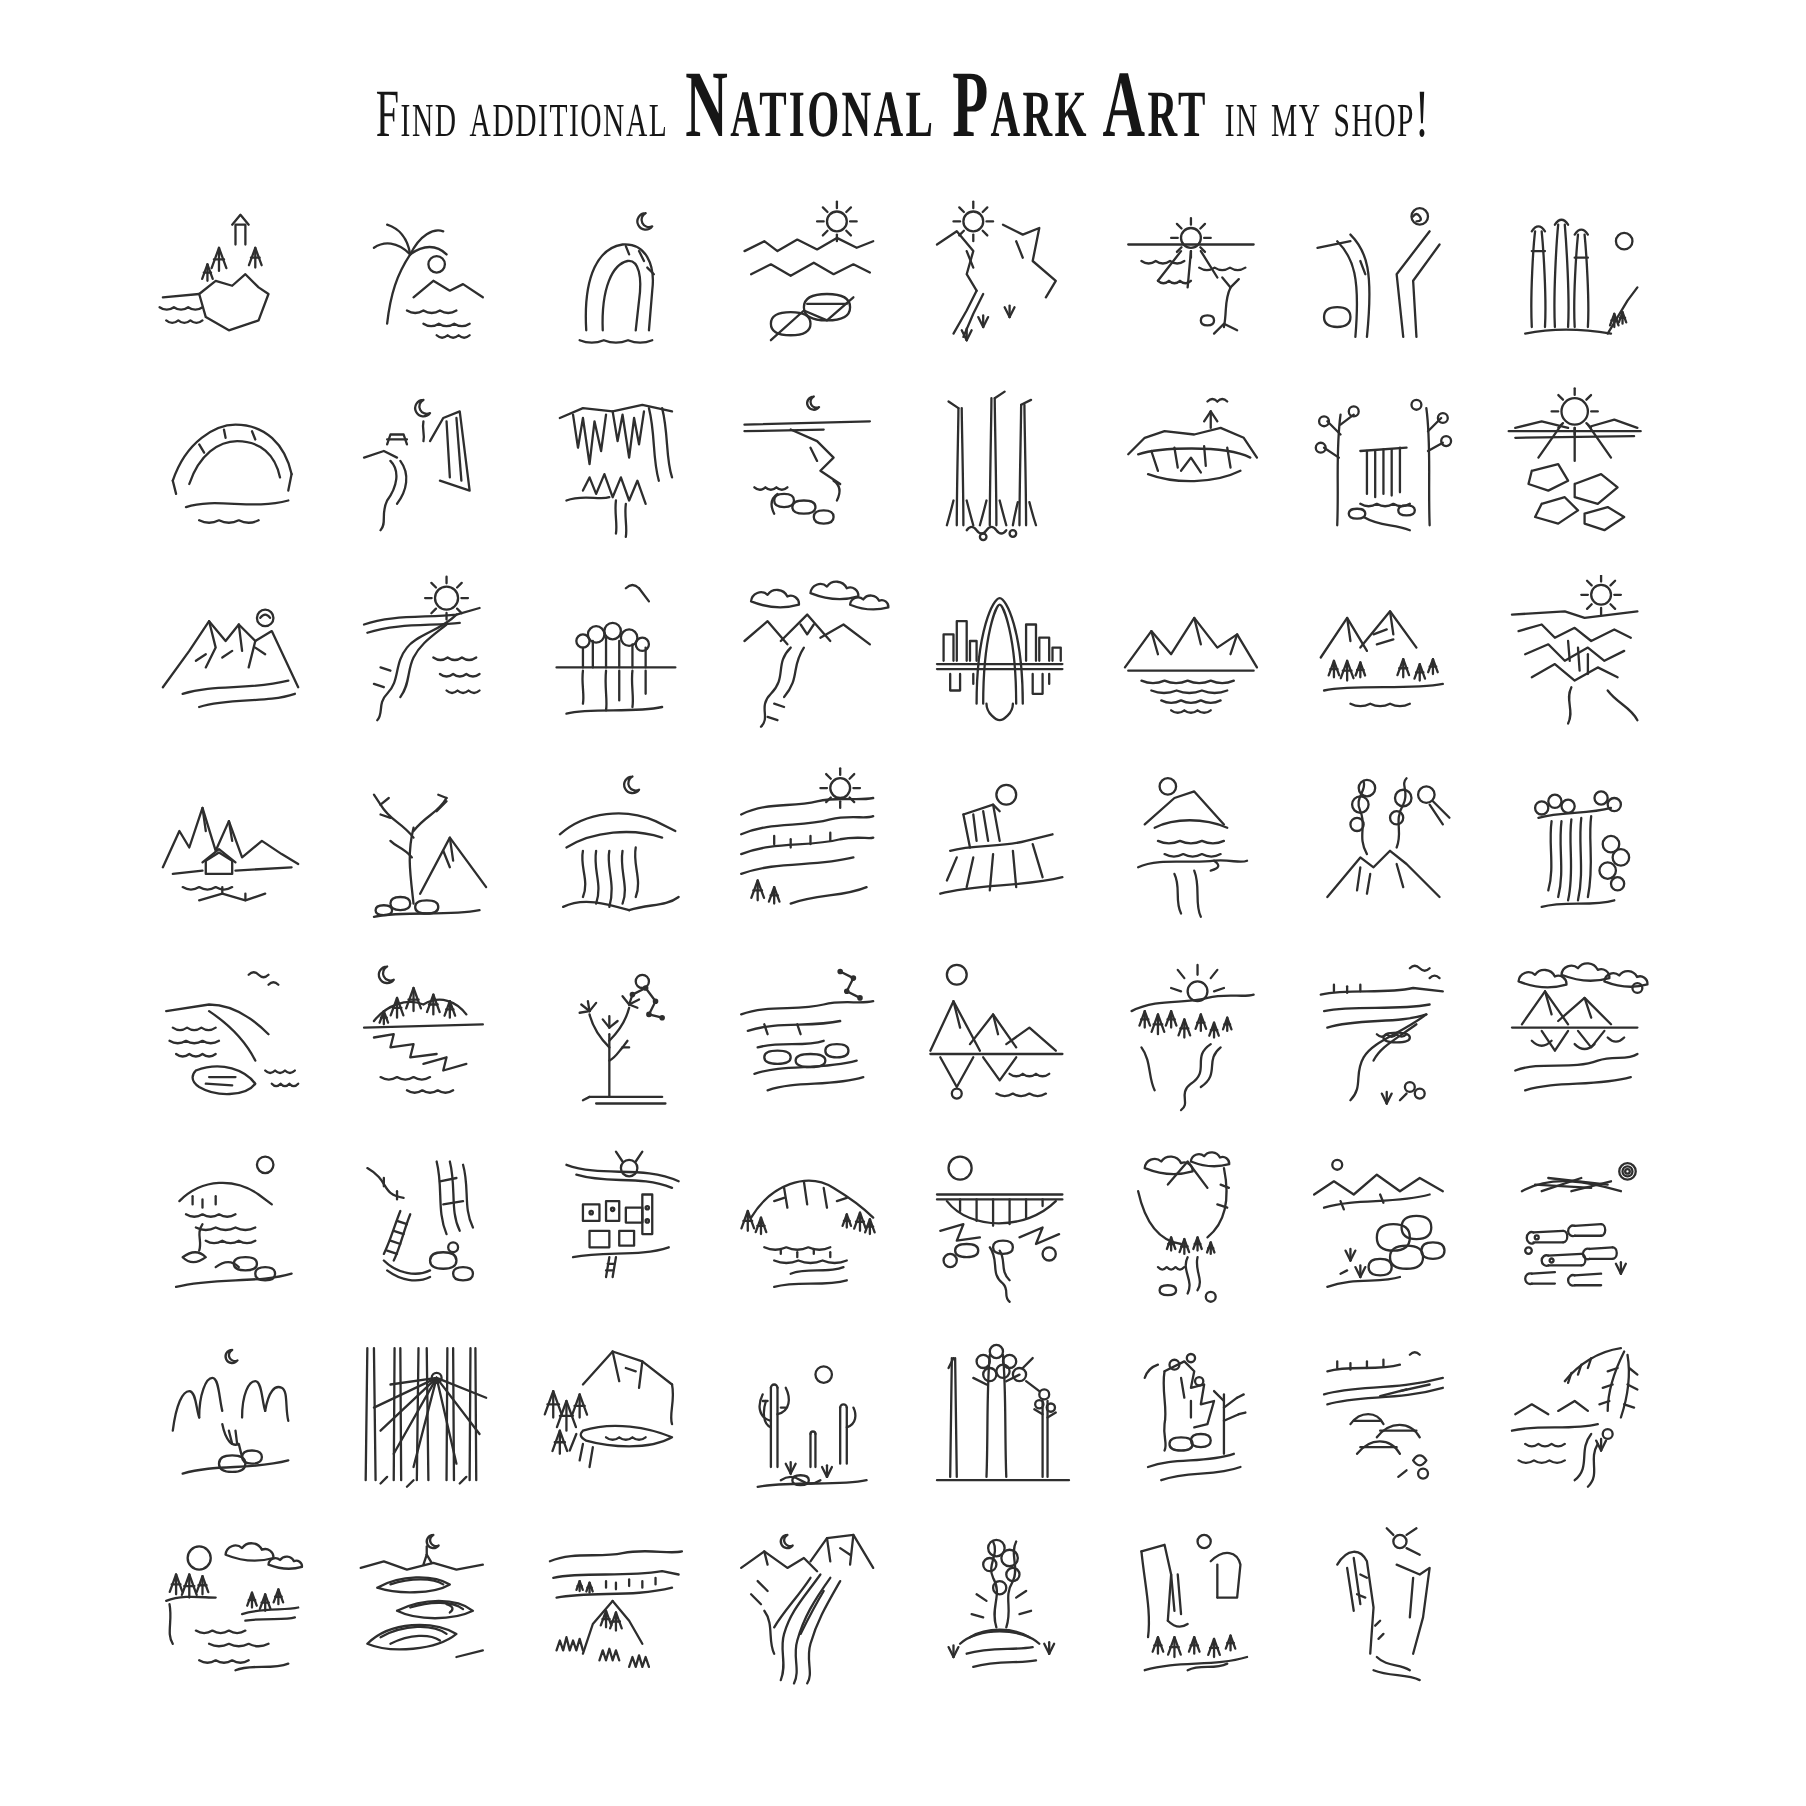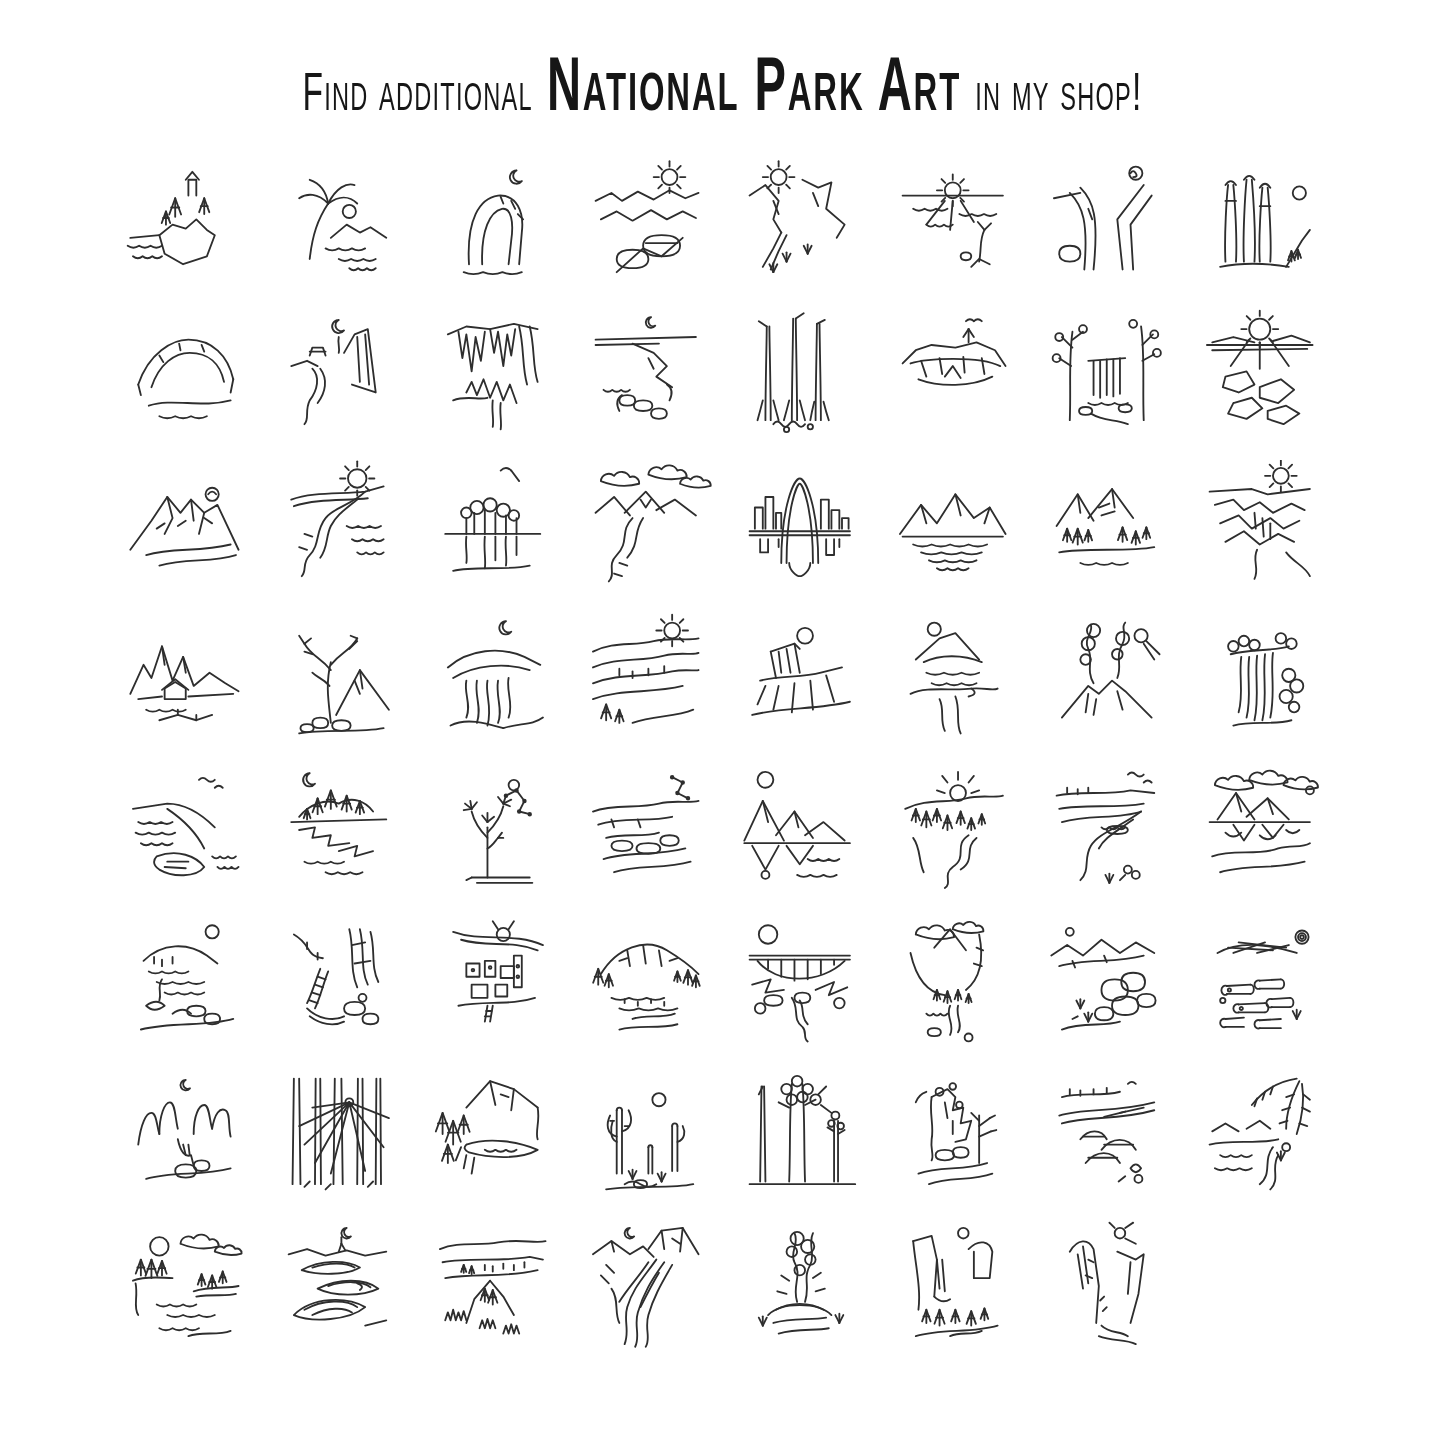--- a/index.html
+++ b/index.html
@@ -1,17 +1,17 @@
 <!DOCTYPE html>
 <html><head>
 <meta charset="utf-8">
 <style>
   html,body{margin:0;padding:0;background:#ffffff;}
   .page{position:relative;width:1445px;height:1445px;background:#ffffff;overflow:hidden;
-        font-family:Liberation Sans, sans-serif;}
+        font-family:Liberation Serif, serif;}
   .header{margin:46px 0 0 0;text-align:center;white-space:nowrap;
           transform:scaleX(0.62);transform-origin:center top;
           font-variant:small-caps;color:#161616;line-height:1;}
   .header .seg{display:inline-block;vertical-align:baseline;letter-spacing:2px;}
   .header .normal{font-size:54px;font-weight:400;}
   .header .big{font-size:76px;font-weight:700;margin:0 14px;letter-spacing:3px;}
   .grid{width:1212px;margin:34px auto 0 auto;display:grid;
         grid-template-columns:repeat(8,1fr);column-gap:16px;row-gap:20px;}
   .cell{width:100%;height:132px;}
   .cell svg{width:100%;height:100%;display:block;}

